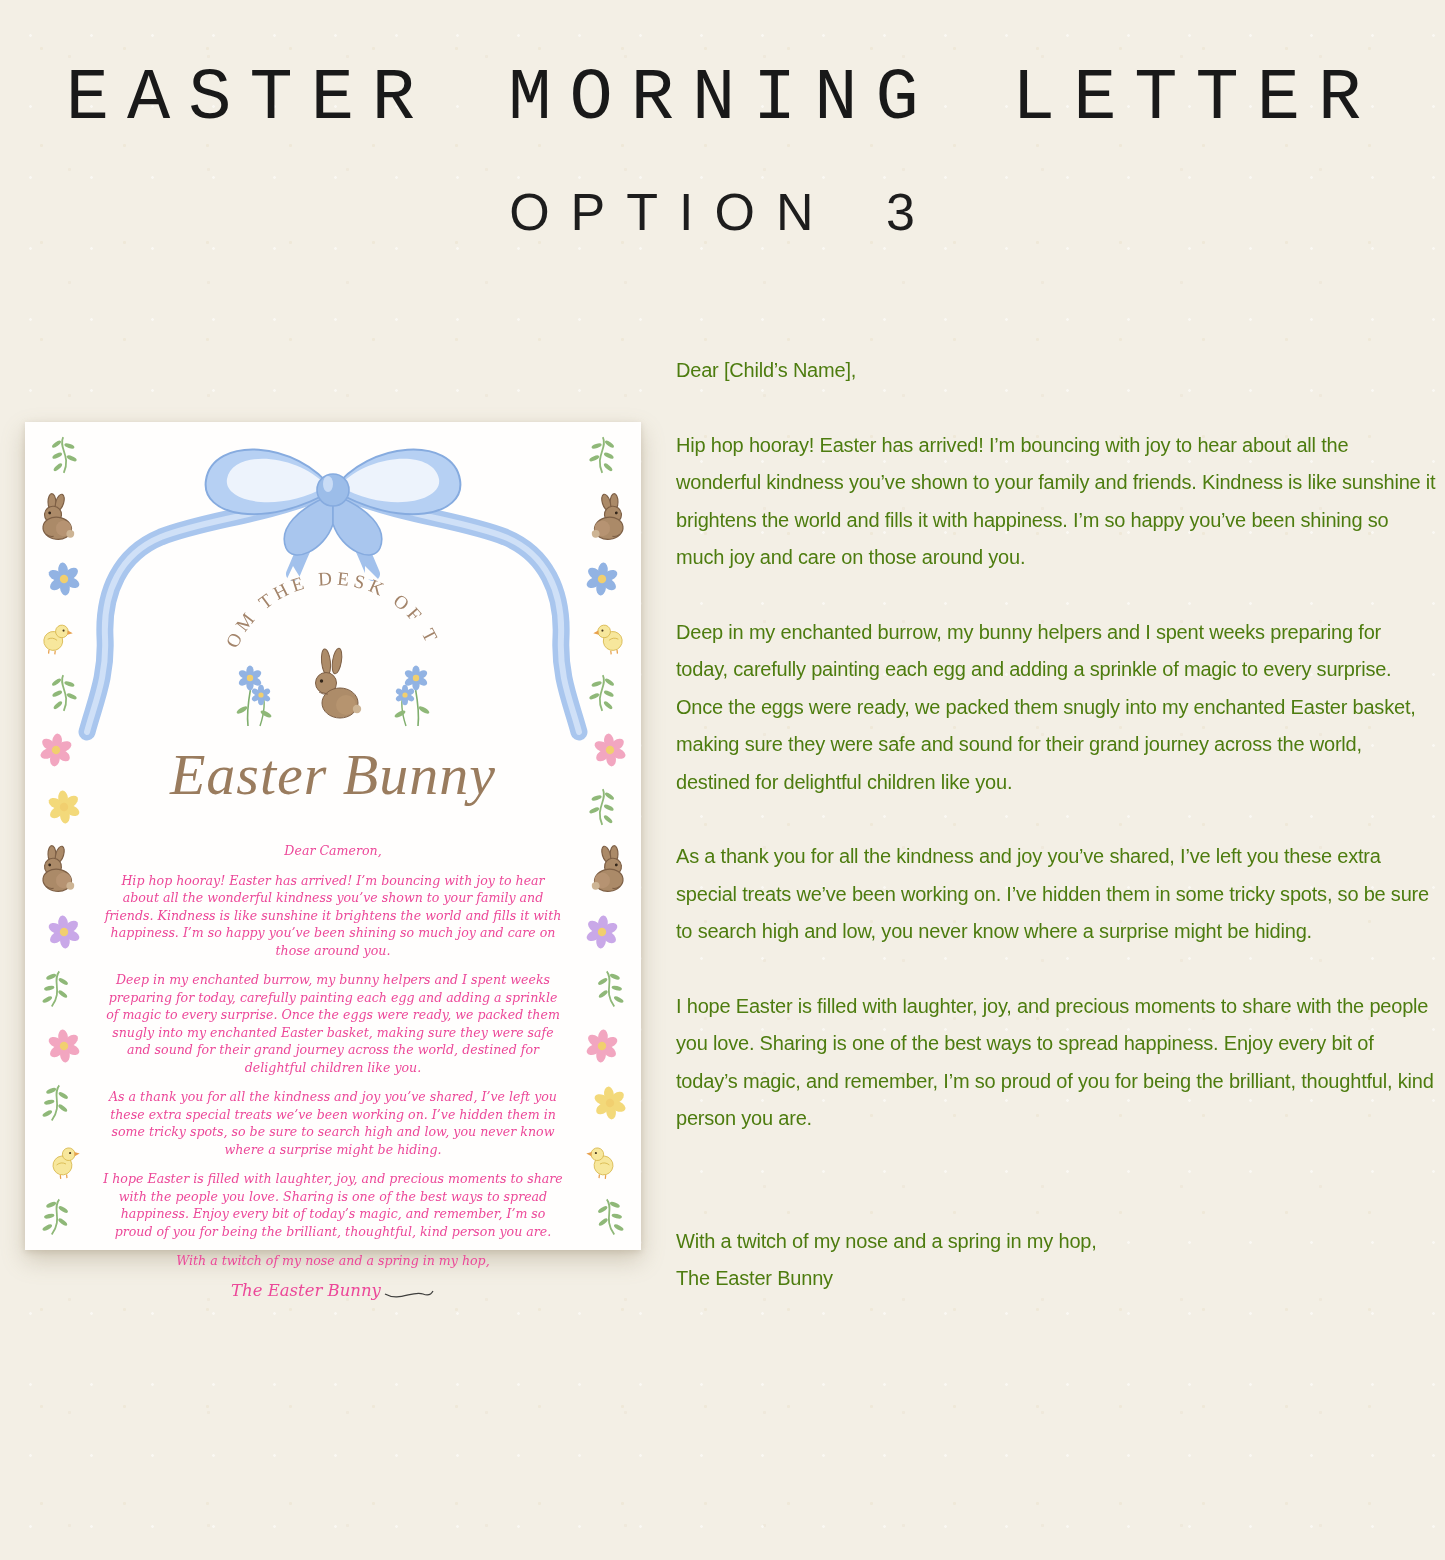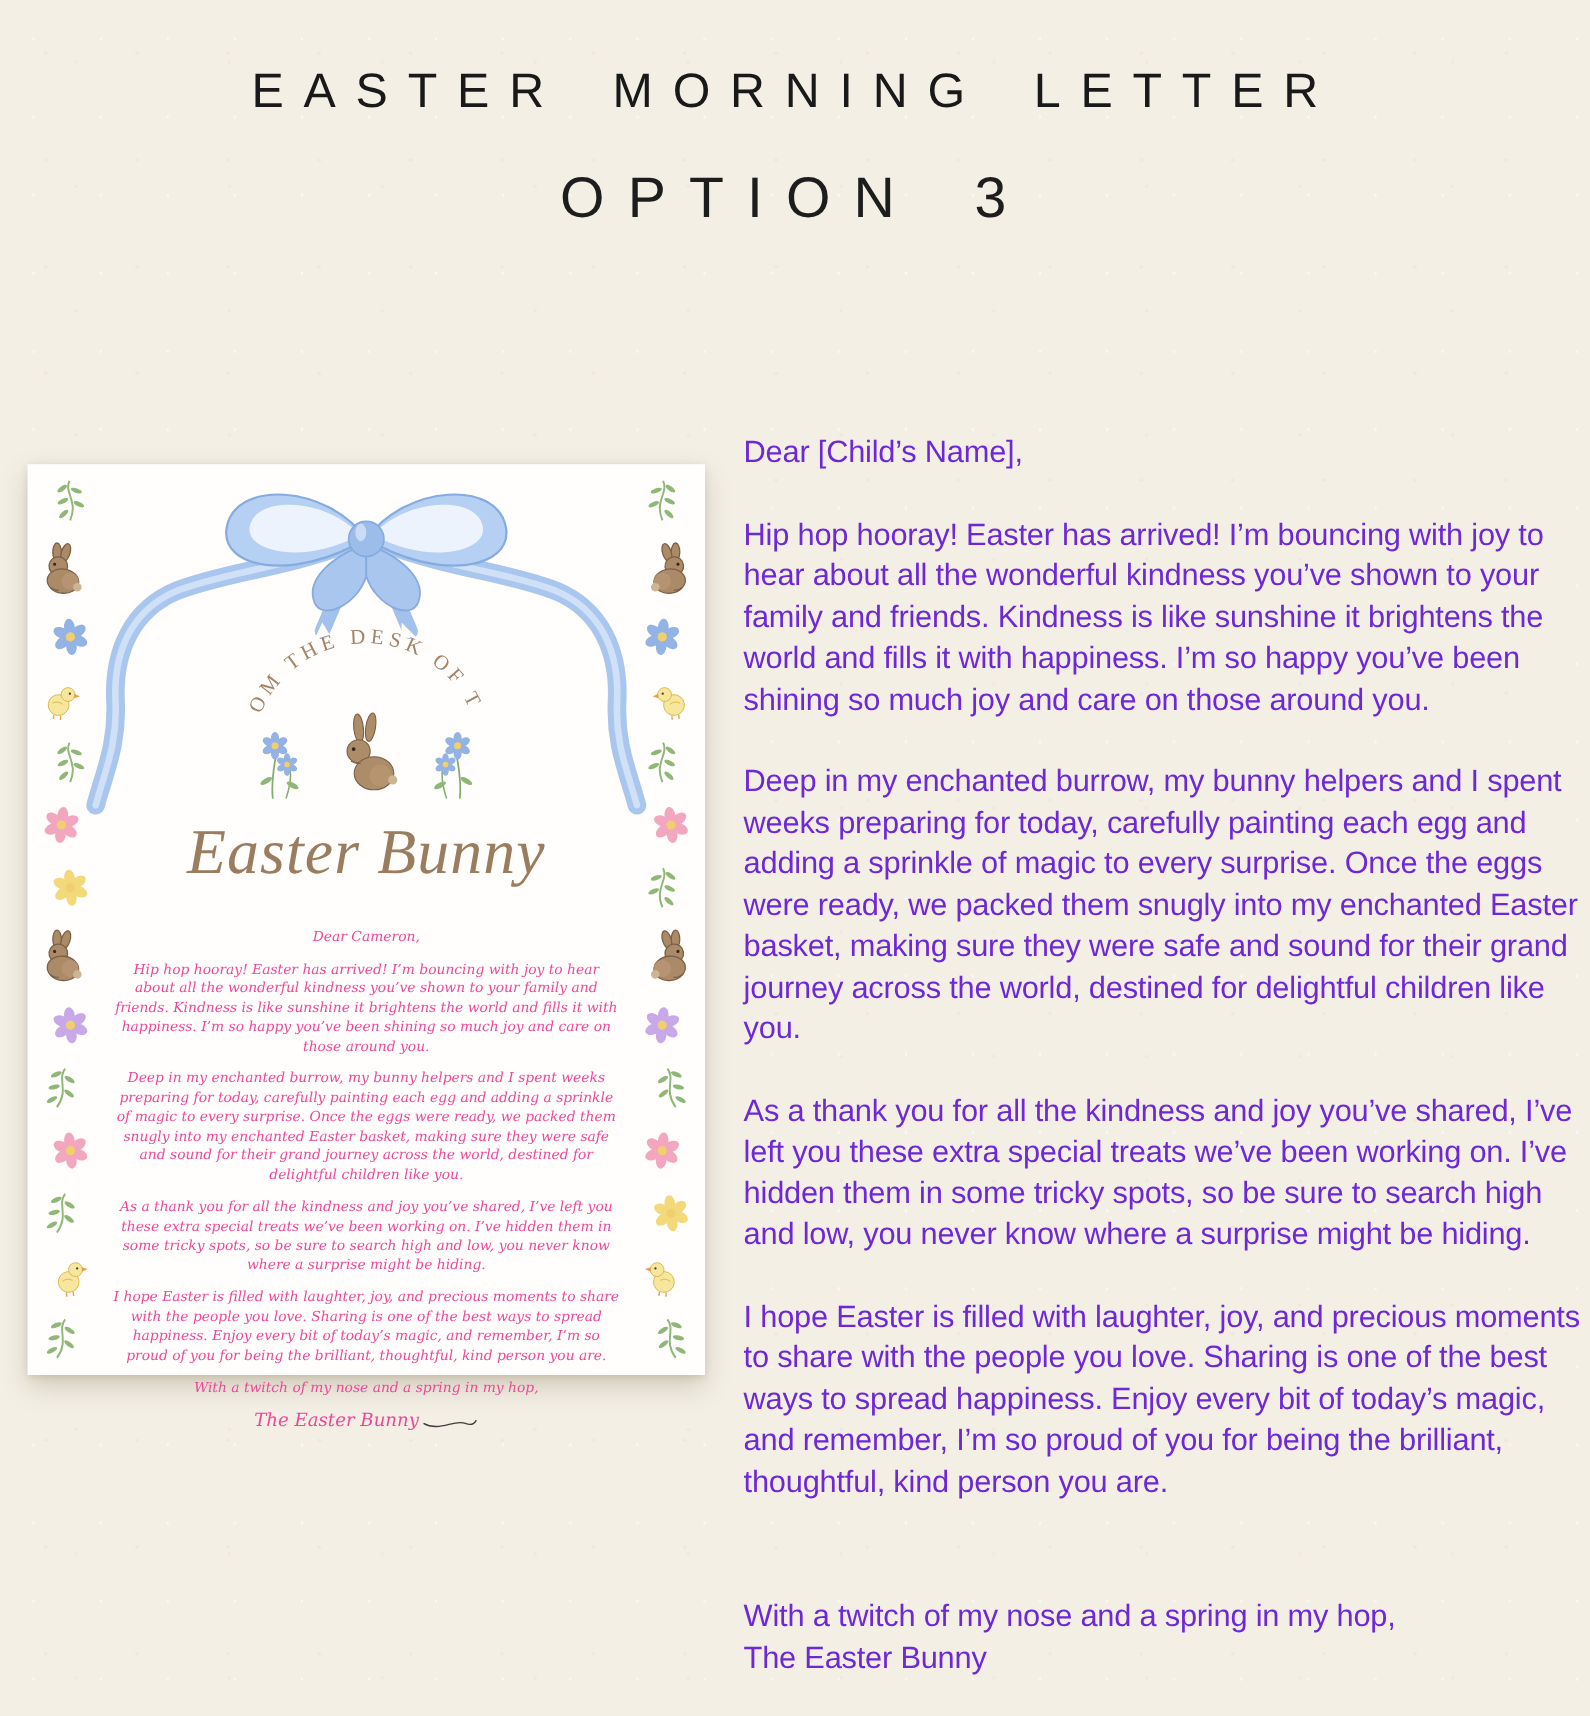--- a/index.html
+++ b/index.html
@@ -10,22 +10,22 @@
       radial-gradient(rgba(222,206,170,.22) 1.2px, transparent 1.7px),
       radial-gradient(rgba(255,255,255,.55) 1px, transparent 1.5px),
       radial-gradient(rgba(214,196,158,.14) 1.5px, transparent 2px);
     background-size:83px 97px, 61px 71px, 139px 113px;
     font-family:"Liberation Sans", sans-serif;
   }
 
   
   .header{position:absolute;top:58px;left:0;width:100%;text-align:center;}
   .title{
-    margin:0;font-family:Liberation Sans, sans-serif;font-weight:400;
-    font-size:44px;letter-spacing:18px;word-spacing:14px;color:#191919;
+    margin:0;font-family:Liberation Mono, monospace;font-weight:400;
+    font-size:72px;letter-spacing:18px;word-spacing:14px;color:#191919;
   }
   .subtitle{
     margin:42px 0 0 0;font-family:"Liberation Sans", sans-serif;font-weight:100;
     font-size:52px;letter-spacing:21px;word-spacing:16px;color:#1d1d1d;
   }
 
   
   .card{
     position:absolute;left:25px;top:422px;width:616px;height:828px;
     background:#fffefd;
@@ -51,21 +51,21 @@
     font-size:12.6px;line-height:17.5px;color:#ec4899;
   }
   .script-letter p{margin:0 0 12px 0;}
   .script-closing{margin:0 0 10px 0;}
   .script-sig{font-size:16.5px;margin:2px 0 0 0;white-space:nowrap;}
   .flourish{vertical-align:-6px;margin-left:2px;}
 
   
   .body-col{
     position:absolute;left:676px;top:352px;width:762px;
-    font-size:28px;line-height:37.5px;color:#6d28d9;letter-spacing:-.2px;margin-top:40px;
+    font-size:20px;line-height:37.5px;color:#4d7c0f;letter-spacing:-.2px;
   }
   .body-col p{margin:0 0 37px 0;}
   .body-col .closing{margin:85px 0 0 0;}
   .body-col .signature{margin:0;}
 </style>
 </head>
 <body>
 
 <svg width="0" height="0" style="position:absolute" aria-hidden="true">
   <defs>

